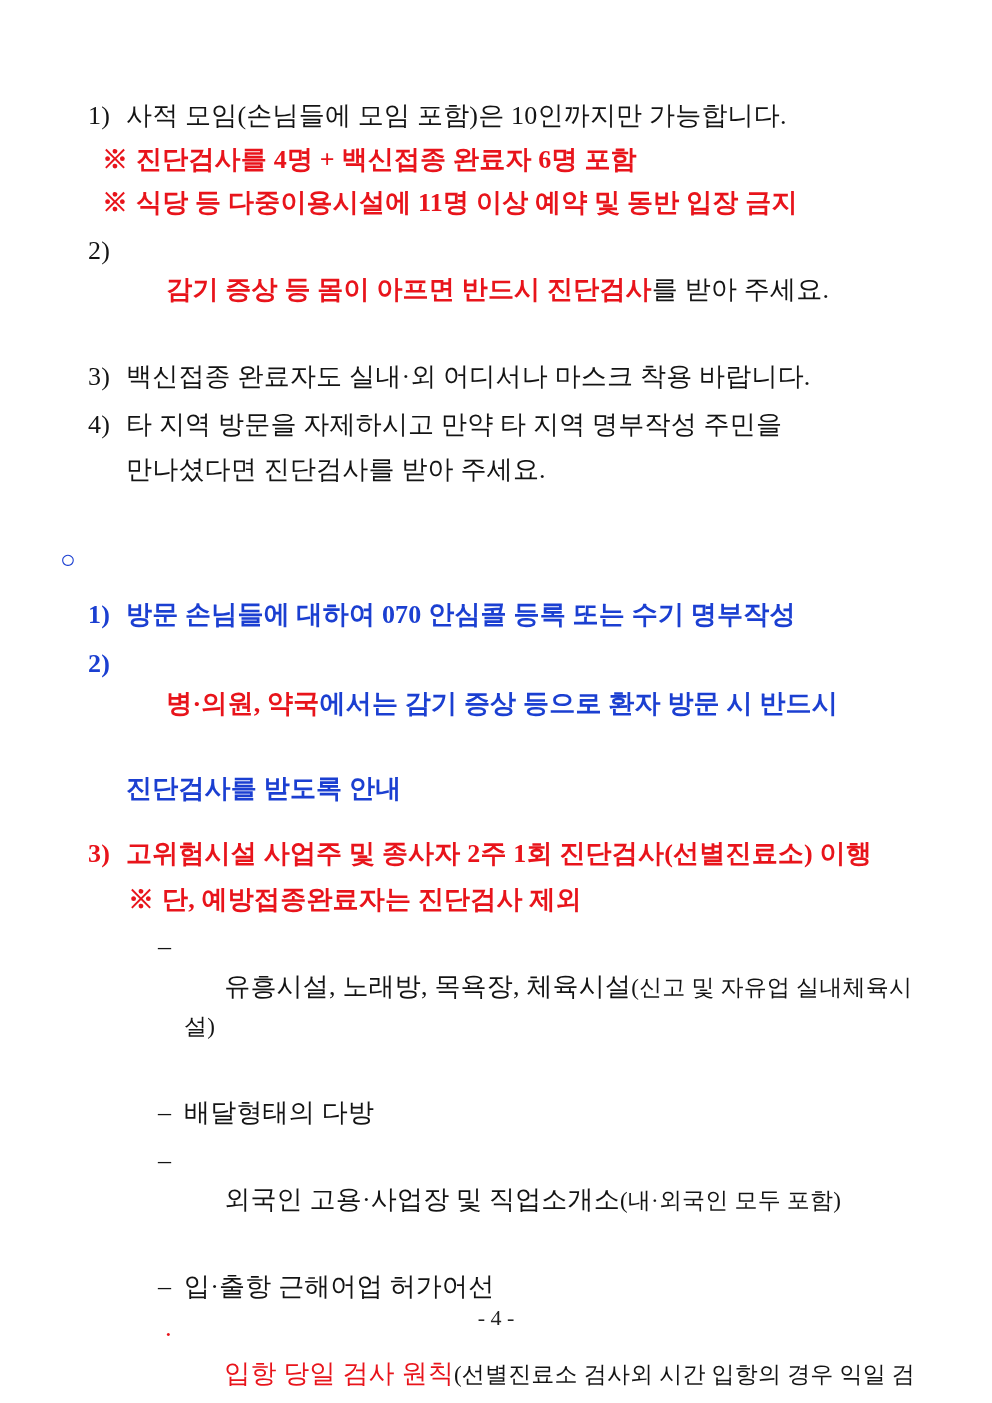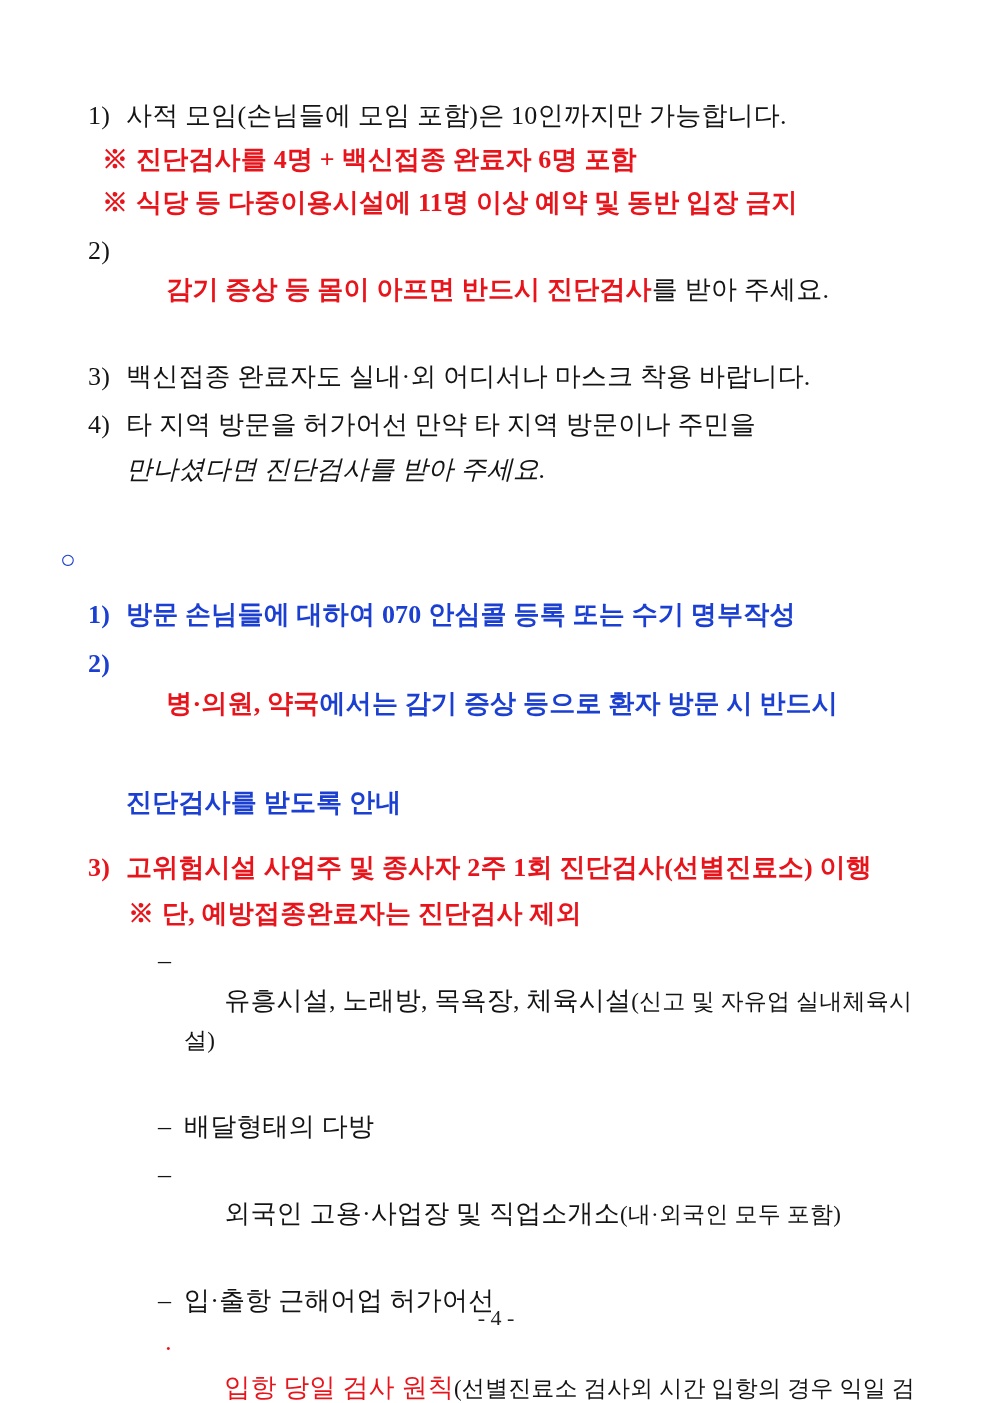--- a/index.html
+++ b/index.html
@@ -112,23 +112,23 @@
     </span>
   </div>
 
   <div class="line lvl1" style="margin-top:8px;">
     <span class="marker mark-w black">3)</span>
     <span class="body-text black">백신접종 완료자도 실내·외 어디서나 마스크 착용 바랍니다.</span>
   </div>
 
   <div class="line lvl1" style="margin-top:8px;">
     <span class="marker mark-w black">4)</span>
-    <span class="body-text black">타 지역 방문을 허가어선 만약 타 지역 방문이나 주민을</span>
-  </div>
-  <div class="line lvl1" style="margin-top:6px;font-style:italic;">
+    <span class="body-text black">타 지역 방문을 자제하시고 만약 타 지역 명부작성 주민을</span>
+  </div>
+  <div class="line lvl1" style="margin-top:6px;">
     <span class="marker mark-w"></span>
     <span class="body-text black">만나셨다면 진단검사를 받아 주세요.</span>
   </div>
 
   <div class="gap-lg"></div>
 
   <div class="section-head blue" style="margin-top:16px;">
     <span class="circle blue">○</span>
   </div>
 
@@ -138,21 +138,21 @@
     <span class="marker mark-w blue bold">1)</span>
     <span class="body-text blue bold">방문 손님들에 대하여 070 안심콜 등록 또는 수기 명부작성</span>
   </div>
 
   <div class="line lvl1" style="margin-top:10px;">
     <span class="marker mark-w blue bold">2)</span>
     <span class="body-text">
       <span class="red bold">병·의원, 약국</span><span class="blue bold">에서는 </span><span class="blue bold">감기 증상 등으로 환자 방문 시 반드시</span>
     </span>
   </div>
-  <div class="line lvl1" style="margin-top:20px;">
+  <div class="line lvl1" style="margin-top:6px;">
     <span class="marker mark-w"></span>
     <span class="body-text blue bold">진단검사를 받도록 안내</span>
   </div>
 
   <div class="gap-md"></div>
 
   <div class="line lvl1">
     <span class="marker mark-w red bold">3)</span>
     <span class="body-text red bold">고위험시설 사업주 및 종사자 2주 1회 진단검사(선별진료소) 이행</span>
   </div>

